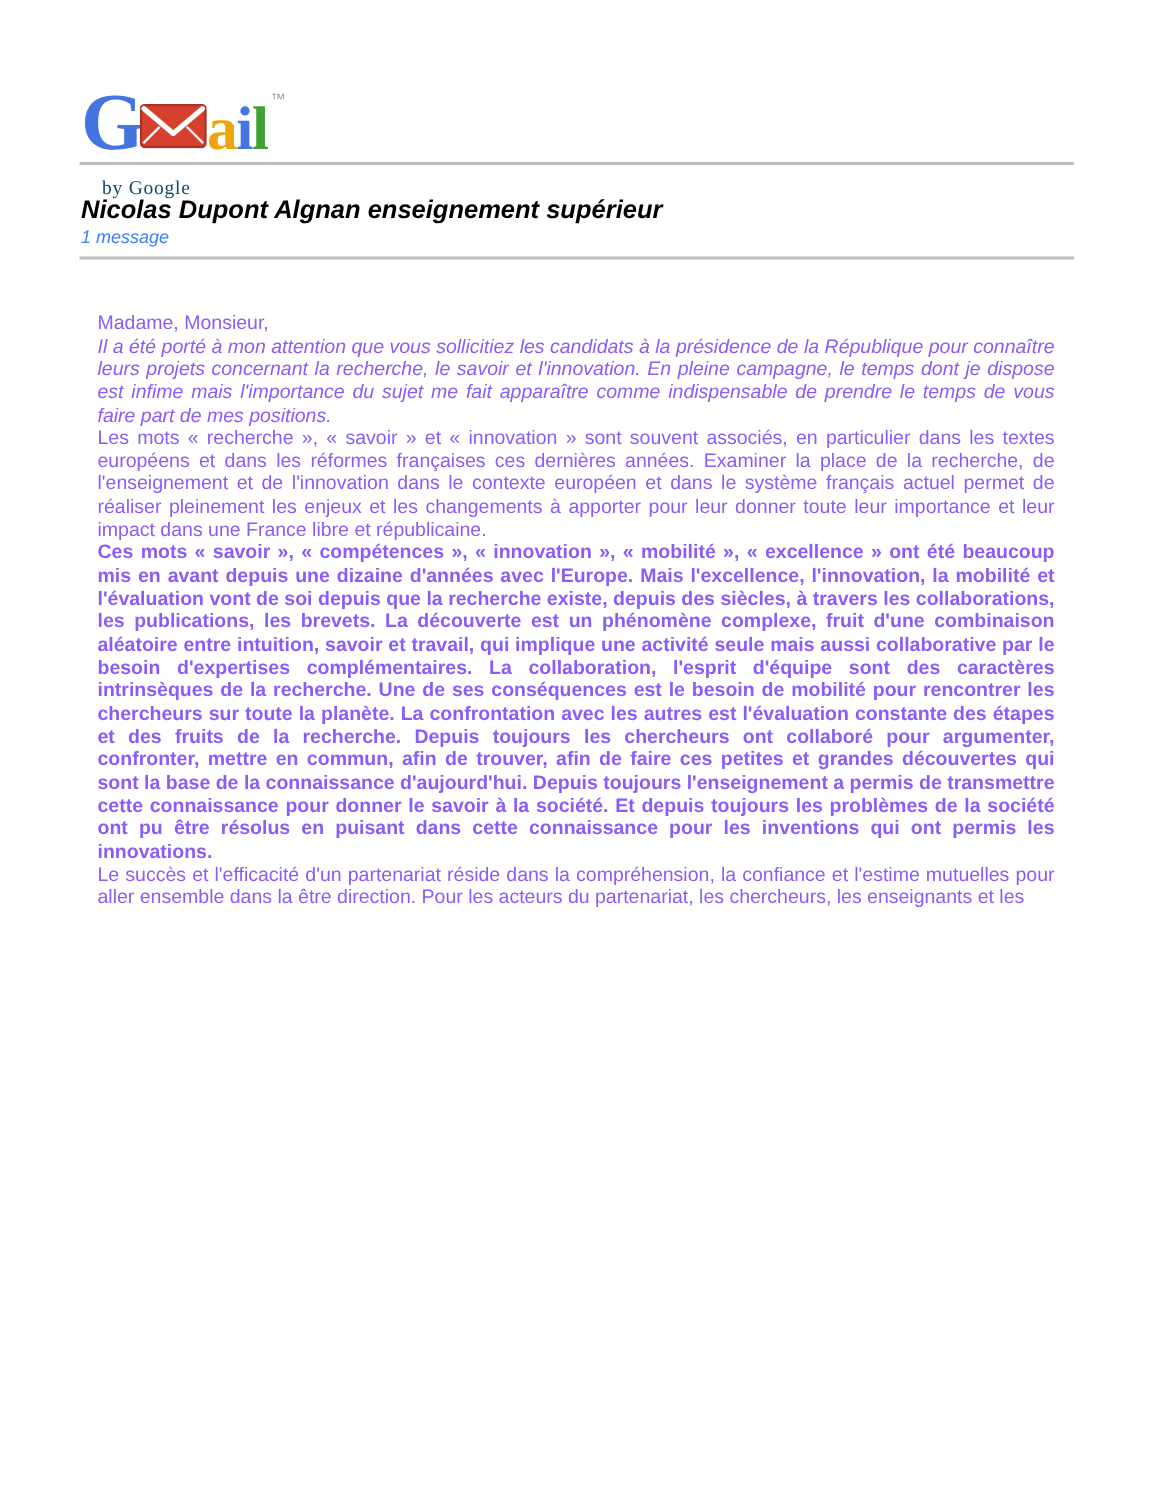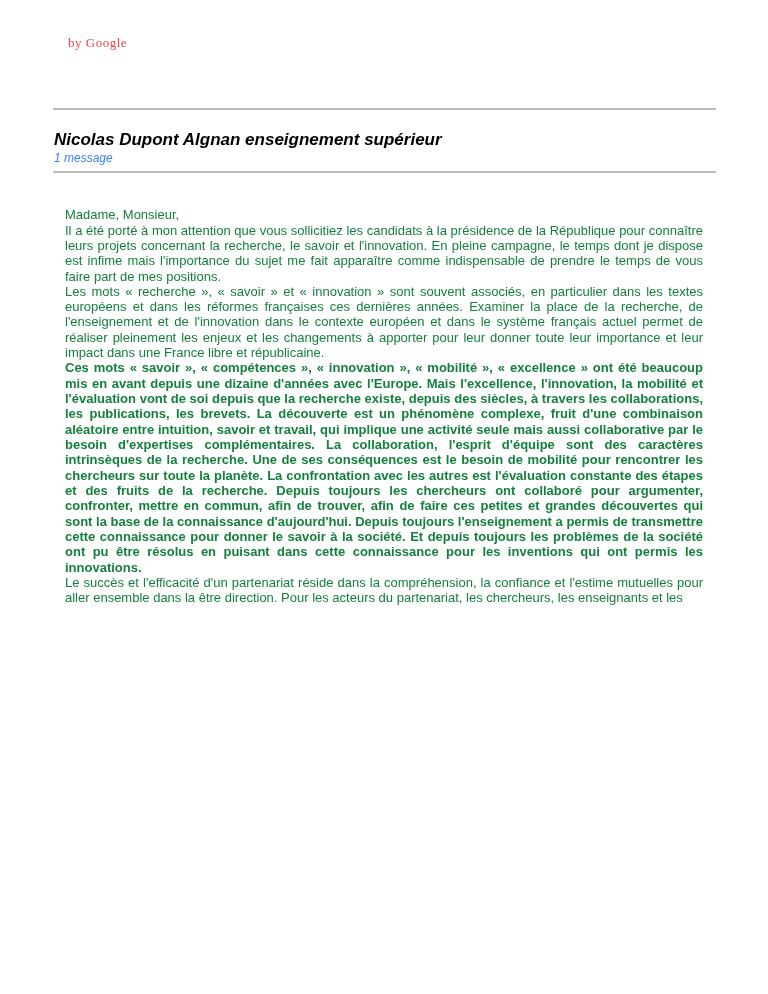--- a/index.html
+++ b/index.html
@@ -37,21 +37,21 @@
     font-family: "Liberation Sans", sans-serif;
     font-size: 10px;
     color: #9a9a9a;
     vertical-align: 30px;
     margin-left: 2px;
     letter-spacing: 0;
   }
   .logo-byline {
     font-family: "Liberation Serif", serif;
     font-size: 13px;
-    color: #ef4444;
+    color: #0c4a6e;
     line-height: 15px;
     margin: -5px 0 0 14px;
     letter-spacing: 0.5px;
   }
 
   
   .rule {
     height: 0;
     border-top: 2px solid #bdbdbd;
     margin-left: 53px;
@@ -72,35 +72,41 @@
     margin-top: 2px;
     line-height: 1.15;
   }
 
   
   .email-body {
     margin: 34px 65px 0 65px;
     font-size: 13px;
     line-height: 1.18;
     text-align: justify;
-    color: #15803d;
+    color: #8b5cf6;
   }
   .email-body p { margin: 0; }
   .p-greeting     { margin-bottom: 29px; text-align: left; }
-  .p-intro        { margin-bottom: 29px; }
+  .p-intro        { margin-bottom: 29px; font-style: italic; }
   .p-words        { margin-bottom: 31px; }
   .p-research     { margin-bottom: 12px; font-weight: bold; }
   .p-partnership  { margin-bottom: 0; }
 </style>
 </head>
 <body>
 
 <div class="page">
 
   <div class="logo-block">
+    <div class="gmail-logo"><span class="logo-g">G</span><svg class="logo-envelope" width="45" height="30" viewBox="0 0 45 30" aria-hidden="true">
+          <rect x="1" y="1" width="43" height="28" rx="2.5" fill="#d6402e" stroke="#a93325" stroke-width="1.5"></rect>
+          <path d="M3 3.5 L22.5 20 L42 3.5" fill="none" stroke="#ffffff" stroke-width="3.4" stroke-linejoin="round" stroke-linecap="round"></path>
+          <path d="M2.5 26.5 L13.5 15.5" stroke="#ffffff" stroke-width="1.6"></path>
+          <path d="M42.5 26.5 L31.5 15.5" stroke="#ffffff" stroke-width="1.6"></path>
+        </svg><span class="logo-ail"><span class="logo-a">a</span><span class="logo-i">i</span><span class="logo-l">l</span></span><span class="logo-tm">™</span></div>
     <div class="logo-byline">by Google</div>
   </div>
 
   <div class="rule rule-1"></div>
 
   <div class="subject-block">
     <div class="subject-title">Nicolas Dupont Algnan enseignement supérieur</div>
     <div class="message-count">1 message</div>
   </div>
 

